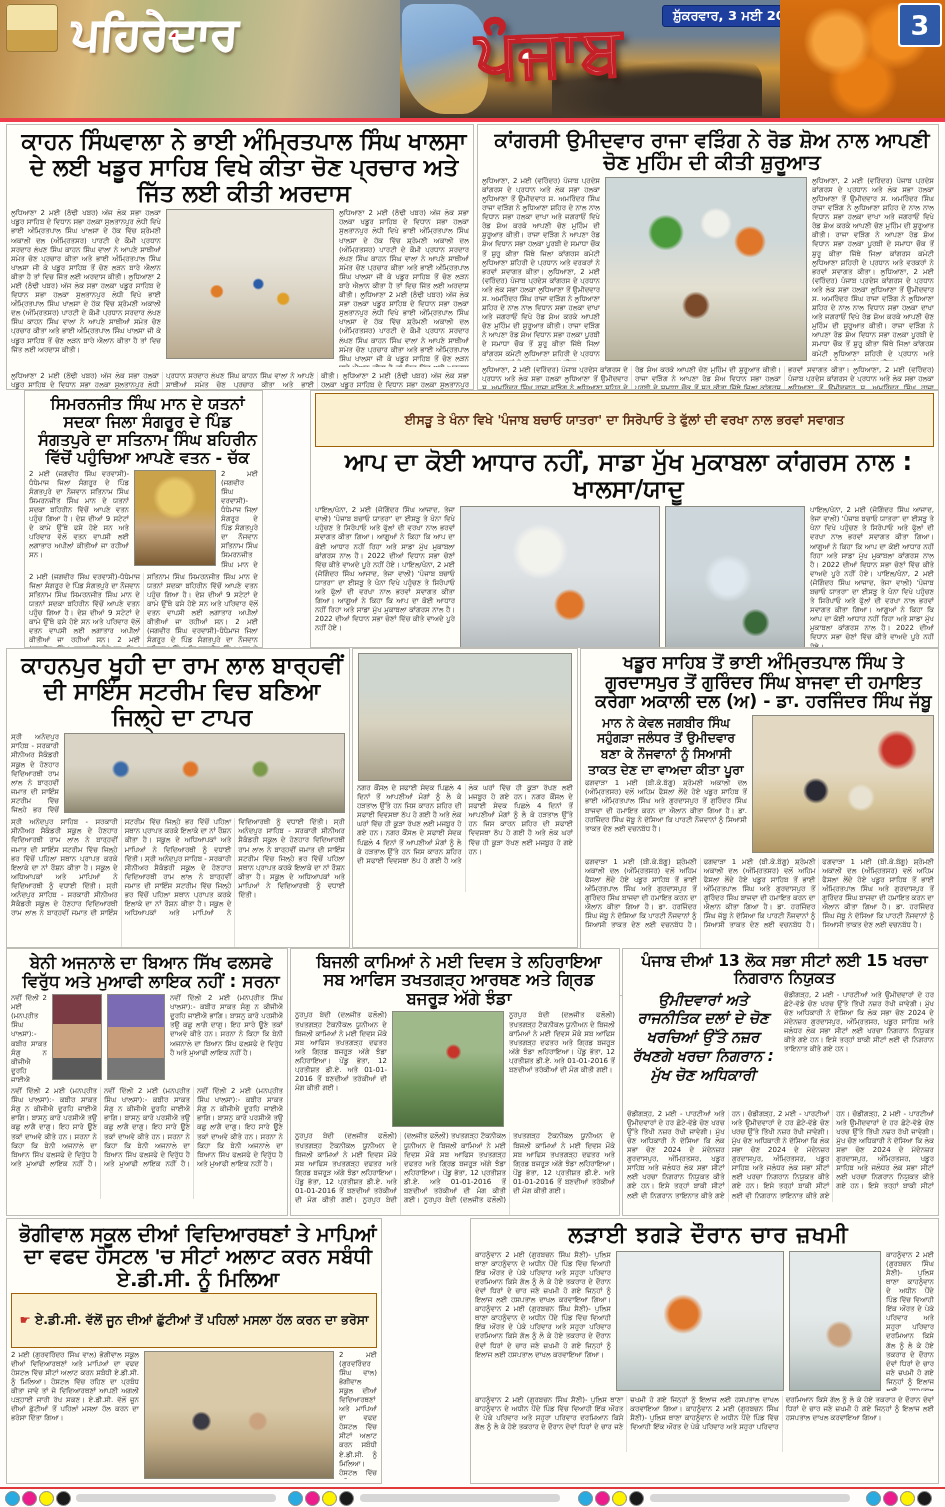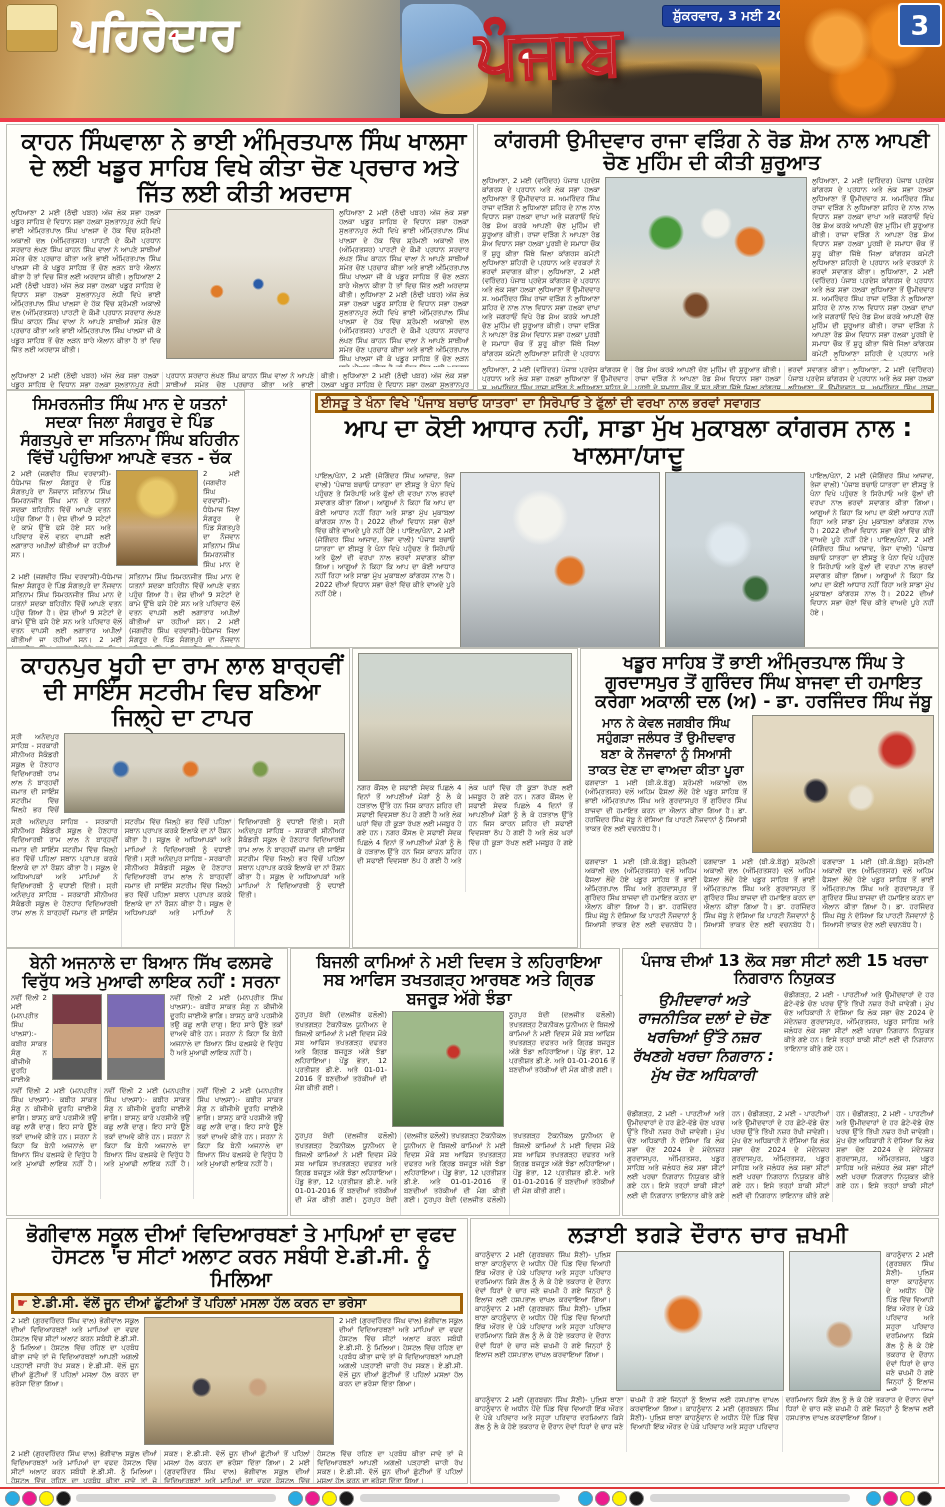--- a/index.html
+++ b/index.html
@@ -34,22 +34,22 @@
     border:2px solid #fff;border-radius:4px;}
   .mh-redline{position:absolute;left:0;top:118px;width:945px;height:4px;background:#ef3b4a;}
   
   .article{position:absolute;background:#fffef9;border:1px solid #bdbdb5;box-sizing:border-box;overflow:hidden;padding:2px 4px;}
   .hl{font-weight:bold;text-align:center;color:#0c0c0c;line-height:1.12;margin:2px 0 3px 8px;}
   .body{font-size:7px;line-height:1.3;text-align:justify;color:#1c1c1c;overflow:hidden;}
   .cols3{column-count:3;column-gap:7px;column-rule:1px solid #ddd;}
   .cols2{column-count:2;column-gap:7px;column-rule:1px solid #ddd;}
   .row{display:flex;gap:5px;align-items:flex-start;}
   .photo{border:1px solid #8a8a80;box-sizing:border-box;flex:none;}
-  .strip{background:#fbf0cf;border:3px solid #a16207;font-weight:bold;color:#5b2a12;
-    padding:0 3px;line-height:1.15;}
+  .strip{background:#fbf0cf;border:1px solid #a16207;font-weight:bold;text-align:center;color:#5b2a12;
+    padding:19px 3px;line-height:1.15;}
   .subhead{font-weight:bold;text-align:center;line-height:1.25;color:#101010;}
   .capbold{font-weight:bold;text-align:center;line-height:1.25;color:#101010;}
   
   .foot-redline{position:absolute;left:0;top:1487px;width:945px;height:2px;background:#e03a3a;}
   .regrow{position:absolute;left:0;top:1491px;width:945px;height:14px;}
   .dot{position:absolute;top:0;width:13px;height:13px;border-radius:50%;border:1px solid #888;}
   .bar{position:absolute;top:3px;height:8px;border-radius:5px;background:#d6d6d6;}
 </style>
 </head>
 <body>
@@ -100,21 +100,21 @@
           radial-gradient(circle at 30% 30%,#4a9a3c 0 14px,rgba(74,154,60,0) 18px),
           radial-gradient(circle at 55% 25%,#f0f0ea 0 12px,rgba(240,240,234,0) 16px),
           radial-gradient(circle at 72% 35%,#e0762a 0 12px,rgba(224,118,42,0) 16px),
           radial-gradient(circle at 45% 70%,#7a4a2a 0 10px,rgba(122,74,42,0) 14px),
           linear-gradient(180deg,#cfd8d8 0 35%,#e4e0d2 60%,#b7b29c);"></div>
       <div class="body" style="flex:1;height:184px;">ਲੁਧਿਆਣਾ, 2 ਮਈ (ਵਰਿੰਦਰ) ਪੰਜਾਬ ਪ੍ਰਦੇਸ ਕਾਂਗਰਸ ਦੇ ਪ੍ਰਧਾਨ ਅਤੇ ਲੋਕ ਸਭਾ ਹਲਕਾ ਲੁਧਿਆਣਾ ਤੋਂ ਉਮੀਦਵਾਰ ਸ. ਅਮਰਿੰਦਰ ਸਿੰਘ ਰਾਜਾ ਵੜਿੰਗ ਨੇ ਲੁਧਿਆਣਾ ਸ਼ਹਿਰ ਦੇ ਨਾਲ ਨਾਲ ਵਿਧਾਨ ਸਭਾ ਹਲਕਾ ਦਾਖਾ ਅਤੇ ਜਗਰਾਓਂ ਵਿਖੇ ਰੋਡ ਸ਼ੋਅ ਕਰਕੇ ਆਪਣੀ ਚੋਣ ਮੁਹਿੰਮ ਦੀ ਸ਼ੁਰੂਆਤ ਕੀਤੀ। ਰਾਜਾ ਵੜਿੰਗ ਨੇ ਆਪਣਾ ਰੋਡ ਸ਼ੋਅ ਵਿਧਾਨ ਸਭਾ ਹਲਕਾ ਪੂਰਬੀ ਦੇ ਸਮਾਧਾ ਚੌਕ ਤੋਂ ਸ਼ੁਰੂ ਕੀਤਾ ਜਿੱਥੇ ਜਿਲਾ ਕਾਂਗਰਸ ਕਮੇਟੀ ਲੁਧਿਆਣਾ ਸ਼ਹਿਰੀ ਦੇ ਪ੍ਰਧਾਨ ਅਤੇ ਵਰਕਰਾਂ ਨੇ ਭਰਵਾਂ ਸਵਾਗਤ ਕੀਤਾ। ਲੁਧਿਆਣਾ, 2 ਮਈ (ਵਰਿੰਦਰ) ਪੰਜਾਬ ਪ੍ਰਦੇਸ ਕਾਂਗਰਸ ਦੇ ਪ੍ਰਧਾਨ ਅਤੇ ਲੋਕ ਸਭਾ ਹਲਕਾ ਲੁਧਿਆਣਾ ਤੋਂ ਉਮੀਦਵਾਰ ਸ. ਅਮਰਿੰਦਰ ਸਿੰਘ ਰਾਜਾ ਵੜਿੰਗ ਨੇ ਲੁਧਿਆਣਾ ਸ਼ਹਿਰ ਦੇ ਨਾਲ ਨਾਲ ਵਿਧਾਨ ਸਭਾ ਹਲਕਾ ਦਾਖਾ ਅਤੇ ਜਗਰਾਓਂ ਵਿਖੇ ਰੋਡ ਸ਼ੋਅ ਕਰਕੇ ਆਪਣੀ ਚੋਣ ਮੁਹਿੰਮ ਦੀ ਸ਼ੁਰੂਆਤ ਕੀਤੀ। ਰਾਜਾ ਵੜਿੰਗ ਨੇ ਆਪਣਾ ਰੋਡ ਸ਼ੋਅ ਵਿਧਾਨ ਸਭਾ ਹਲਕਾ ਪੂਰਬੀ ਦੇ ਸਮਾਧਾ ਚੌਕ ਤੋਂ ਸ਼ੁਰੂ ਕੀਤਾ ਜਿੱਥੇ ਜਿਲਾ ਕਾਂਗਰਸ ਕਮੇਟੀ ਲੁਧਿਆਣਾ ਸ਼ਹਿਰੀ ਦੇ ਪ੍ਰਧਾਨ ਅਤੇ ਵਰਕਰਾਂ ਨੇ ਭਰਵਾਂ ਸਵਾਗਤ ਕੀਤਾ।</div>
     </div>
     <div class="cols3 body" style="height:40px;margin-top:3px;">ਲੁਧਿਆਣਾ, 2 ਮਈ (ਵਰਿੰਦਰ) ਪੰਜਾਬ ਪ੍ਰਦੇਸ ਕਾਂਗਰਸ ਦੇ ਪ੍ਰਧਾਨ ਅਤੇ ਲੋਕ ਸਭਾ ਹਲਕਾ ਲੁਧਿਆਣਾ ਤੋਂ ਉਮੀਦਵਾਰ ਸ. ਅਮਰਿੰਦਰ ਸਿੰਘ ਰਾਜਾ ਵੜਿੰਗ ਨੇ ਲੁਧਿਆਣਾ ਸ਼ਹਿਰ ਦੇ ਨਾਲ ਨਾਲ ਵਿਧਾਨ ਸਭਾ ਹਲਕਾ ਦਾਖਾ ਅਤੇ ਜਗਰਾਓਂ ਵਿਖੇ ਰੋਡ ਸ਼ੋਅ ਕਰਕੇ ਆਪਣੀ ਚੋਣ ਮੁਹਿੰਮ ਦੀ ਸ਼ੁਰੂਆਤ ਕੀਤੀ। ਰਾਜਾ ਵੜਿੰਗ ਨੇ ਆਪਣਾ ਰੋਡ ਸ਼ੋਅ ਵਿਧਾਨ ਸਭਾ ਹਲਕਾ ਪੂਰਬੀ ਦੇ ਸਮਾਧਾ ਚੌਕ ਤੋਂ ਸ਼ੁਰੂ ਕੀਤਾ ਜਿੱਥੇ ਜਿਲਾ ਕਾਂਗਰਸ ਕਮੇਟੀ ਲੁਧਿਆਣਾ ਸ਼ਹਿਰੀ ਦੇ ਪ੍ਰਧਾਨ ਅਤੇ ਵਰਕਰਾਂ ਨੇ ਭਰਵਾਂ ਸਵਾਗਤ ਕੀਤਾ। ਲੁਧਿਆਣਾ, 2 ਮਈ (ਵਰਿੰਦਰ) ਪੰਜਾਬ ਪ੍ਰਦੇਸ ਕਾਂਗਰਸ ਦੇ ਪ੍ਰਧਾਨ ਅਤੇ ਲੋਕ ਸਭਾ ਹਲਕਾ ਲੁਧਿਆਣਾ ਤੋਂ ਉਮੀਦਵਾਰ ਸ. ਅਮਰਿੰਦਰ ਸਿੰਘ ਰਾਜਾ ਵੜਿੰਗ ਨੇ ਲੁਧਿਆਣਾ ਸ਼ਹਿਰ ਦੇ ਨਾਲ ਨਾਲ ਵਿਧਾਨ ਸਭਾ ਹਲਕਾ ਦਾਖਾ ਅਤੇ ਜਗਰਾਓਂ ਵਿਖੇ ਰੋਡ ਸ਼ੋਅ ਕਰਕੇ ਆਪਣੀ ਚੋਣ ਮੁਹਿੰਮ ਦੀ ਸ਼ੁਰੂਆਤ ਕੀਤੀ। ਰਾਜਾ ਵੜਿੰਗ ਨੇ ਆਪਣਾ ਰੋਡ ਸ਼ੋਅ ਵਿਧਾਨ ਸਭਾ ਹਲਕਾ ਪੂਰਬੀ ਦੇ ਸਮਾਧਾ ਚੌਕ ਤੋਂ ਸ਼ੁਰੂ ਕੀਤਾ ਜਿੱਥੇ ਜਿਲਾ ਕਾਂਗਰਸ ਕਮੇਟੀ ਲੁਧਿਆਣਾ ਸ਼ਹਿਰੀ ਦੇ ਪ੍ਰਧਾਨ ਅਤੇ ਵਰਕਰਾਂ ਨੇ ਭਰਵਾਂ ਸਵਾਗਤ ਕੀਤਾ।</div>
   </div>
 
-  <div class="article" style="left:6px;top:390px;width:239px;height:258px;">
+  <div class="article" style="left:24px;top:390px;width:239px;height:258px;">
     <div class="hl" style="font-size:16px;">ਸਿਮਰਨਜੀਤ ਸਿੰਘ ਮਾਨ ਦੇ ਯਤਨਾਂ ਸਦਕਾ ਜਿਲਾ ਸੰਗਰੂਰ ਦੇ ਪਿੰਡ ਸੰਗਤਪੁਰੇ ਦਾ ਸਤਿਨਾਮ ਸਿੰਘ ਬਹਿਰੀਨ ਵਿੱਚੋਂ ਪਹੁੰਚਿਆ ਆਪਣੇ ਵਤਨ - ਚੱਕ</div>
     <div class="row" style="height:100px;">
       <div class="body" style="width:100px;height:98px;">2 ਮਈ (ਜਗਵੀਰ ਸਿੰਘ ਵਰਵਾਸੀ)-ਧੰਧੇਮਾਜ ਜਿਲਾ ਸੰਗਰੂਰ ਦੇ ਪਿੰਡ ਸੰਗਤਪੁਰੇ ਦਾ ਨੌਜਵਾਨ ਸਤਿਨਾਮ ਸਿੰਘ ਸਿਮਰਨਜੀਤ ਸਿੰਘ ਮਾਨ ਦੇ ਯਤਨਾਂ ਸਦਕਾ ਬਹਿਰੀਨ ਵਿੱਚੋਂ ਆਪਣੇ ਵਤਨ ਪਹੁੰਚ ਗਿਆ ਹੈ। ਦੇਸ਼ ਦੀਆਂ 9 ਸਟੇਟਾਂ ਦੇ ਕਾਮੇ ਉੱਥੇ ਫਸੇ ਹੋਏ ਸਨ ਅਤੇ ਪਰਿਵਾਰ ਵੱਲੋਂ ਵਤਨ ਵਾਪਸੀ ਲਈ ਲਗਾਤਾਰ ਅਪੀਲਾਂ ਕੀਤੀਆਂ ਜਾ ਰਹੀਆਂ ਸਨ।</div>
       <div class="photo" style="width:82px;height:96px;background:
           radial-gradient(circle at 50% 28%,#e8c96a 0 16px,rgba(232,201,106,0) 22px),
           linear-gradient(180deg,#caa24a 0 40%,#c9a87e 60%,#7a5b33);"></div>
       <div class="body" style="flex:1;height:98px;">2 ਮਈ (ਜਗਵੀਰ ਸਿੰਘ ਵਰਵਾਸੀ)-ਧੰਧੇਮਾਜ ਜਿਲਾ ਸੰਗਰੂਰ ਦੇ ਪਿੰਡ ਸੰਗਤਪੁਰੇ ਦਾ ਨੌਜਵਾਨ ਸਤਿਨਾਮ ਸਿੰਘ ਸਿਮਰਨਜੀਤ ਸਿੰਘ ਮਾਨ ਦੇ ਯਤਨਾਂ ਸਦਕਾ ਬਹਿਰੀਨ ਵਿੱਚੋਂ ਆਪਣੇ ਵਤਨ ਪਹੁੰਚ ਗਿਆ ਹੈ। ਦੇਸ਼ ਦੀਆਂ 9 ਸਟੇਟਾਂ ਦੇ ਕਾਮੇ ਉੱਥੇ ਫਸੇ ਹੋਏ ਸਨ ਅਤੇ ਪਰਿਵਾਰ ਵੱਲੋਂ ਵਤਨ ਵਾਪਸੀ ਲਈ ਲਗਾਤਾਰ ਅਪੀਲਾਂ ਕੀਤੀਆਂ ਜਾ ਰਹੀਆਂ ਸਨ।</div>
     </div>
     <div class="cols2 body" style="height:92px;margin-top:3px;">2 ਮਈ (ਜਗਵੀਰ ਸਿੰਘ ਵਰਵਾਸੀ)-ਧੰਧੇਮਾਜ ਜਿਲਾ ਸੰਗਰੂਰ ਦੇ ਪਿੰਡ ਸੰਗਤਪੁਰੇ ਦਾ ਨੌਜਵਾਨ ਸਤਿਨਾਮ ਸਿੰਘ ਸਿਮਰਨਜੀਤ ਸਿੰਘ ਮਾਨ ਦੇ ਯਤਨਾਂ ਸਦਕਾ ਬਹਿਰੀਨ ਵਿੱਚੋਂ ਆਪਣੇ ਵਤਨ ਪਹੁੰਚ ਗਿਆ ਹੈ। ਦੇਸ਼ ਦੀਆਂ 9 ਸਟੇਟਾਂ ਦੇ ਕਾਮੇ ਉੱਥੇ ਫਸੇ ਹੋਏ ਸਨ ਅਤੇ ਪਰਿਵਾਰ ਵੱਲੋਂ ਵਤਨ ਵਾਪਸੀ ਲਈ ਲਗਾਤਾਰ ਅਪੀਲਾਂ ਕੀਤੀਆਂ ਜਾ ਰਹੀਆਂ ਸਨ। 2 ਮਈ (ਜਗਵੀਰ ਸਿੰਘ ਵਰਵਾਸੀ)-ਧੰਧੇਮਾਜ ਜਿਲਾ ਸੰਗਰੂਰ ਦੇ ਪਿੰਡ ਸੰਗਤਪੁਰੇ ਦਾ ਨੌਜਵਾਨ ਸਤਿਨਾਮ ਸਿੰਘ ਸਿਮਰਨਜੀਤ ਸਿੰਘ ਮਾਨ ਦੇ ਯਤਨਾਂ ਸਦਕਾ ਬਹਿਰੀਨ ਵਿੱਚੋਂ ਆਪਣੇ ਵਤਨ ਪਹੁੰਚ ਗਿਆ ਹੈ। ਦੇਸ਼ ਦੀਆਂ 9 ਸਟੇਟਾਂ ਦੇ ਕਾਮੇ ਉੱਥੇ ਫਸੇ ਹੋਏ ਸਨ ਅਤੇ ਪਰਿਵਾਰ ਵੱਲੋਂ ਵਤਨ ਵਾਪਸੀ ਲਈ ਲਗਾਤਾਰ ਅਪੀਲਾਂ ਕੀਤੀਆਂ ਜਾ ਰਹੀਆਂ ਸਨ। 2 ਮਈ (ਜਗਵੀਰ ਸਿੰਘ ਵਰਵਾਸੀ)-ਧੰਧੇਮਾਜ ਜਿਲਾ ਸੰਗਰੂਰ ਦੇ ਪਿੰਡ ਸੰਗਤਪੁਰੇ ਦਾ ਨੌਜਵਾਨ ਸਤਿਨਾਮ ਸਿੰਘ ਸਿਮਰਨਜੀਤ ਸਿੰਘ ਮਾਨ ਦੇ ਯਤਨਾਂ ਸਦਕਾ ਬਹਿਰੀਨ ਵਿੱਚੋਂ ਆਪਣੇ ਵਤਨ ਪਹੁੰਚ ਗਿਆ ਹੈ। ਦੇਸ਼ ਦੀਆਂ 9 ਸਟੇਟਾਂ ਦੇ ਕਾਮੇ ਉੱਥੇ ਫਸੇ ਹੋਏ ਸਨ ਅਤੇ ਪਰਿਵਾਰ ਵੱਲੋਂ ਵਤਨ ਵਾਪਸੀ ਲਈ ਲਗਾਤਾਰ ਅਪੀਲਾਂ ਕੀਤੀਆਂ ਜਾ ਰਹੀਆਂ ਸਨ।</div>
   </div>
@@ -201,21 +201,21 @@
     <div class="hl" style="font-size:15.5px;">ਪੰਜਾਬ ਦੀਆਂ 13 ਲੋਕ ਸਭਾ ਸੀਟਾਂ ਲਈ 15 ਖਰਚਾ ਨਿਗਰਾਨ ਨਿਯੁਕਤ</div>
     <div class="row" style="height:116px;">
       <div style="width:152px;display:flex;align-items:center;">
         <div class="subhead" style="font-size:15px;font-style:italic;">ਉਮੀਦਵਾਰਾਂ ਅਤੇ ਰਾਜਨੀਤਿਕ ਦਲਾਂ ਦੇ ਚੋਣ ਖਰਚਿਆਂ ਉੱਤੇ ਨਜ਼ਰ ਰੱਖਣਗੇ ਖਰਚਾ ਨਿਗਰਾਨ : ਮੁੱਖ ਚੋਣ ਅਧਿਕਾਰੀ</div>
       </div>
       <div class="body" style="flex:1;height:114px;">ਚੰਡੀਗੜ੍ਹ, 2 ਮਈ - ਪਾਰਟੀਆਂ ਅਤੇ ਉਮੀਦਵਾਰਾਂ ਦੇ ਹਰ ਛੋਟੇ-ਵੱਡੇ ਚੋਣ ਖਰਚ ਉੱਤੇ ਤਿੱਖੀ ਨਜ਼ਰ ਰੱਖੀ ਜਾਵੇਗੀ। ਮੁੱਖ ਚੋਣ ਅਧਿਕਾਰੀ ਨੇ ਦੱਸਿਆ ਕਿ ਲੋਕ ਸਭਾ ਚੋਣ 2024 ਦੇ ਮੱਦੇਨਜ਼ਰ ਗੁਰਦਾਸਪੁਰ, ਅੰਮ੍ਰਿਤਸਰ, ਖਡੂਰ ਸਾਹਿਬ ਅਤੇ ਜਲੰਧਰ ਲੋਕ ਸਭਾ ਸੀਟਾਂ ਲਈ ਖਰਚਾ ਨਿਗਰਾਨ ਨਿਯੁਕਤ ਕੀਤੇ ਗਏ ਹਨ। ਇਸੇ ਤਰ੍ਹਾਂ ਬਾਕੀ ਸੀਟਾਂ ਲਈ ਵੀ ਨਿਗਰਾਨ ਤਾਇਨਾਤ ਕੀਤੇ ਗਏ ਹਨ।</div>
     </div>
     <div class="cols3 body" style="height:92px;margin-top:3px;">ਚੰਡੀਗੜ੍ਹ, 2 ਮਈ - ਪਾਰਟੀਆਂ ਅਤੇ ਉਮੀਦਵਾਰਾਂ ਦੇ ਹਰ ਛੋਟੇ-ਵੱਡੇ ਚੋਣ ਖਰਚ ਉੱਤੇ ਤਿੱਖੀ ਨਜ਼ਰ ਰੱਖੀ ਜਾਵੇਗੀ। ਮੁੱਖ ਚੋਣ ਅਧਿਕਾਰੀ ਨੇ ਦੱਸਿਆ ਕਿ ਲੋਕ ਸਭਾ ਚੋਣ 2024 ਦੇ ਮੱਦੇਨਜ਼ਰ ਗੁਰਦਾਸਪੁਰ, ਅੰਮ੍ਰਿਤਸਰ, ਖਡੂਰ ਸਾਹਿਬ ਅਤੇ ਜਲੰਧਰ ਲੋਕ ਸਭਾ ਸੀਟਾਂ ਲਈ ਖਰਚਾ ਨਿਗਰਾਨ ਨਿਯੁਕਤ ਕੀਤੇ ਗਏ ਹਨ। ਇਸੇ ਤਰ੍ਹਾਂ ਬਾਕੀ ਸੀਟਾਂ ਲਈ ਵੀ ਨਿਗਰਾਨ ਤਾਇਨਾਤ ਕੀਤੇ ਗਏ ਹਨ। ਚੰਡੀਗੜ੍ਹ, 2 ਮਈ - ਪਾਰਟੀਆਂ ਅਤੇ ਉਮੀਦਵਾਰਾਂ ਦੇ ਹਰ ਛੋਟੇ-ਵੱਡੇ ਚੋਣ ਖਰਚ ਉੱਤੇ ਤਿੱਖੀ ਨਜ਼ਰ ਰੱਖੀ ਜਾਵੇਗੀ। ਮੁੱਖ ਚੋਣ ਅਧਿਕਾਰੀ ਨੇ ਦੱਸਿਆ ਕਿ ਲੋਕ ਸਭਾ ਚੋਣ 2024 ਦੇ ਮੱਦੇਨਜ਼ਰ ਗੁਰਦਾਸਪੁਰ, ਅੰਮ੍ਰਿਤਸਰ, ਖਡੂਰ ਸਾਹਿਬ ਅਤੇ ਜਲੰਧਰ ਲੋਕ ਸਭਾ ਸੀਟਾਂ ਲਈ ਖਰਚਾ ਨਿਗਰਾਨ ਨਿਯੁਕਤ ਕੀਤੇ ਗਏ ਹਨ। ਇਸੇ ਤਰ੍ਹਾਂ ਬਾਕੀ ਸੀਟਾਂ ਲਈ ਵੀ ਨਿਗਰਾਨ ਤਾਇਨਾਤ ਕੀਤੇ ਗਏ ਹਨ। ਚੰਡੀਗੜ੍ਹ, 2 ਮਈ - ਪਾਰਟੀਆਂ ਅਤੇ ਉਮੀਦਵਾਰਾਂ ਦੇ ਹਰ ਛੋਟੇ-ਵੱਡੇ ਚੋਣ ਖਰਚ ਉੱਤੇ ਤਿੱਖੀ ਨਜ਼ਰ ਰੱਖੀ ਜਾਵੇਗੀ। ਮੁੱਖ ਚੋਣ ਅਧਿਕਾਰੀ ਨੇ ਦੱਸਿਆ ਕਿ ਲੋਕ ਸਭਾ ਚੋਣ 2024 ਦੇ ਮੱਦੇਨਜ਼ਰ ਗੁਰਦਾਸਪੁਰ, ਅੰਮ੍ਰਿਤਸਰ, ਖਡੂਰ ਸਾਹਿਬ ਅਤੇ ਜਲੰਧਰ ਲੋਕ ਸਭਾ ਸੀਟਾਂ ਲਈ ਖਰਚਾ ਨਿਗਰਾਨ ਨਿਯੁਕਤ ਕੀਤੇ ਗਏ ਹਨ। ਇਸੇ ਤਰ੍ਹਾਂ ਬਾਕੀ ਸੀਟਾਂ ਲਈ ਵੀ ਨਿਗਰਾਨ ਤਾਇਨਾਤ ਕੀਤੇ ਗਏ ਹਨ।</div>
   </div>
 
-  <div class="article" style="left:6px;top:1218px;width:462px;height:266px;">
+  <div class="article" style="left:6px;top:1218px;width:376px;height:266px;">
     <div class="hl" style="font-size:20px;">ਭੋਗੀਵਾਲ ਸਕੂਲ ਦੀਆਂ ਵਿਦਿਆਰਥਣਾਂ ਤੇ ਮਾਪਿਆਂ ਦਾ ਵਫਦ ਹੋਸਟਲ 'ਚ ਸੀਟਾਂ ਅਲਾਟ ਕਰਨ ਸਬੰਧੀ ਏ.ਡੀ.ਸੀ. ਨੂੰ ਮਿਲਿਆ</div>
     <div class="strip" style="font-size:12.5px;color:#101010;">
       <span style="color:#c8332a;">☛</span>
       <span>ਏ.ਡੀ.ਸੀ. ਵੱਲੋਂ ਜੂਨ ਦੀਆਂ ਛੁੱਟੀਆਂ ਤੋਂ ਪਹਿਲਾਂ ਮਸਲਾ ਹੱਲ ਕਰਨ ਦਾ ਭਰੋਸਾ</span>
     </div>
     <div class="row" style="height:130px;margin-top:3px;">
       <div class="body" style="width:128px;height:128px;">2 ਮਈ (ਗੁਰਵਰਿੰਦਰ ਸਿੰਘ ਵਾਲ) ਭੋਗੀਵਾਲ ਸਕੂਲ ਦੀਆਂ ਵਿਦਿਆਰਥਣਾਂ ਅਤੇ ਮਾਪਿਆਂ ਦਾ ਵਫਦ ਹੋਸਟਲ ਵਿੱਚ ਸੀਟਾਂ ਅਲਾਟ ਕਰਨ ਸਬੰਧੀ ਏ.ਡੀ.ਸੀ. ਨੂੰ ਮਿਲਿਆ। ਹੋਸਟਲ ਵਿੱਚ ਰਹਿਣ ਦਾ ਪ੍ਰਬੰਧ ਕੀਤਾ ਜਾਵੇ ਤਾਂ ਜੋ ਵਿਦਿਆਰਥਣਾਂ ਆਪਣੀ ਅਗਲੀ ਪੜ੍ਹਾਈ ਜਾਰੀ ਰੱਖ ਸਕਣ। ਏ.ਡੀ.ਸੀ. ਵੱਲੋਂ ਜੂਨ ਦੀਆਂ ਛੁੱਟੀਆਂ ਤੋਂ ਪਹਿਲਾਂ ਮਸਲਾ ਹੱਲ ਕਰਨ ਦਾ ਭਰੋਸਾ ਦਿੱਤਾ ਗਿਆ।</div>
       <div class="photo" style="width:190px;height:128px;background:
           radial-gradient(circle at 30% 55%,#3a3a44 0 7px,rgba(58,58,68,0) 10px),
           radial-gradient(circle at 60% 55%,#caa27f 0 7px,rgba(202,162,127,0) 10px),

